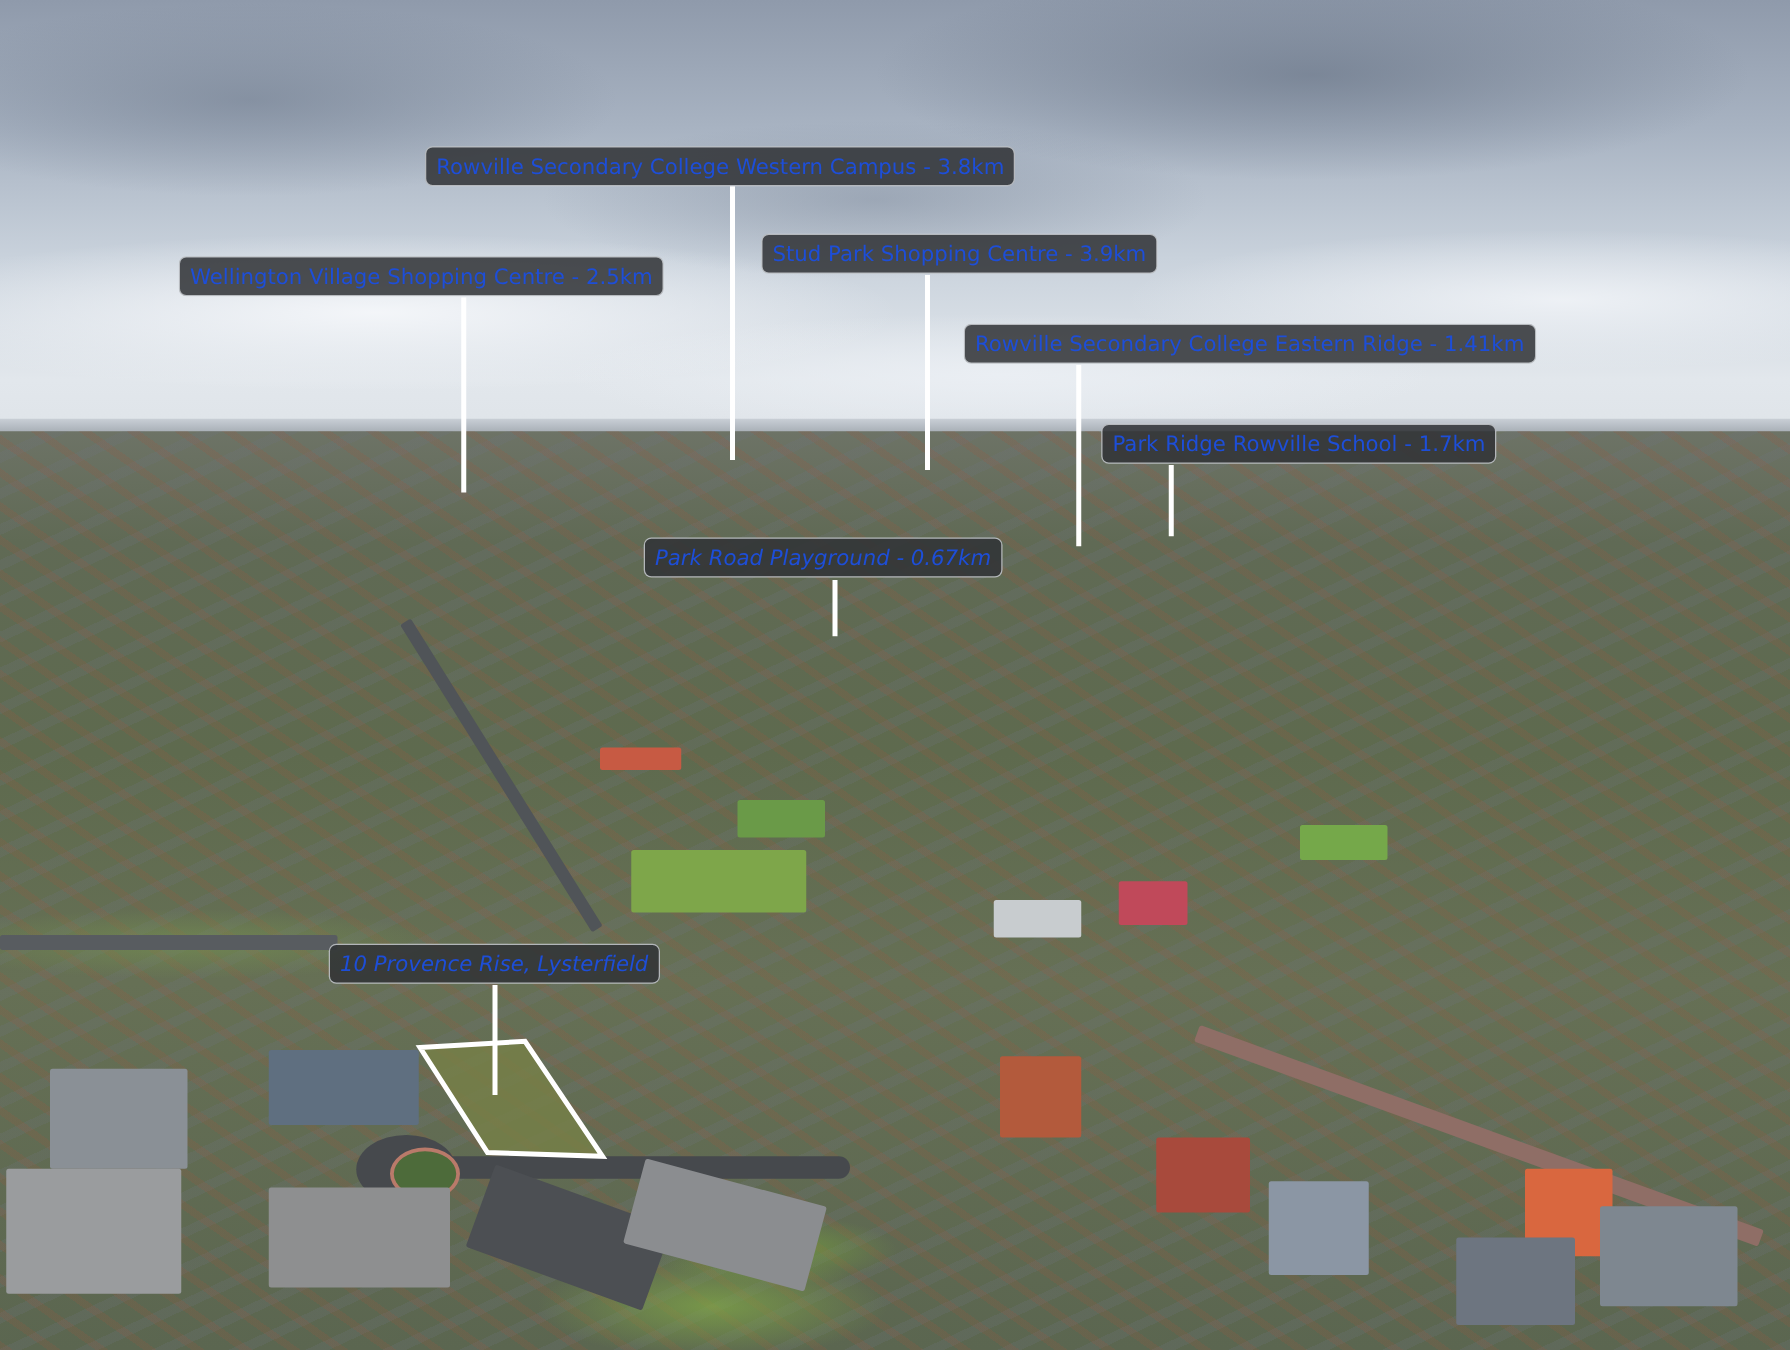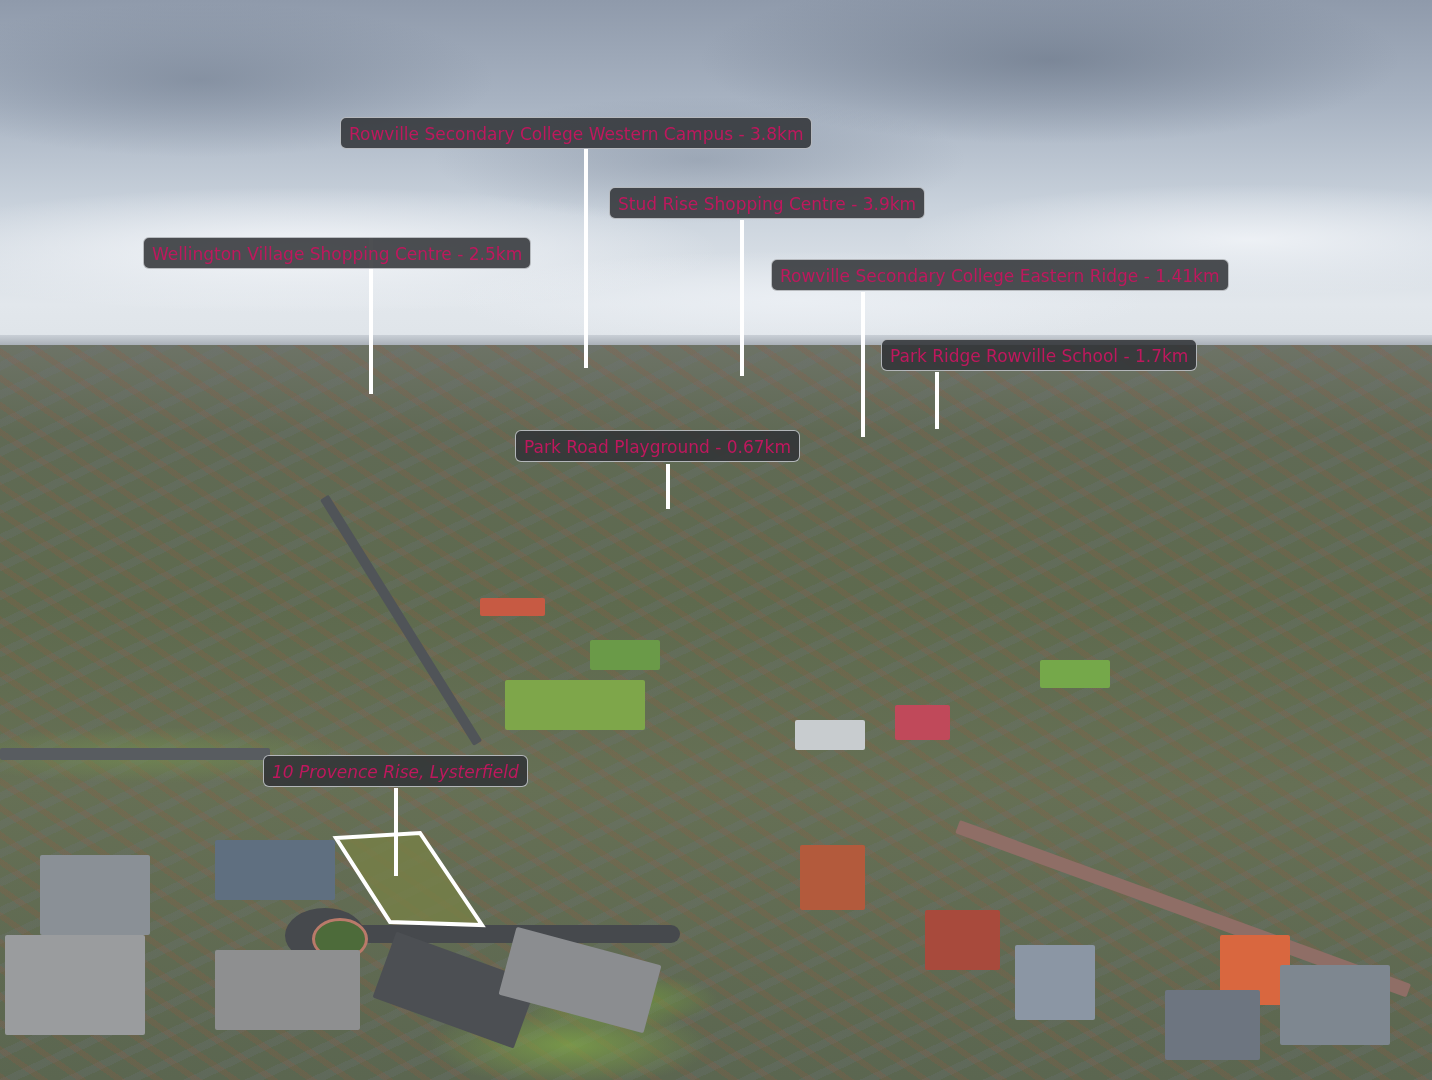--- a/index.html
+++ b/index.html
@@ -23,21 +23,21 @@
       radial-gradient(ellipse 140px 40px at 620px 655px, rgba(120,165,60,.7), transparent 70%),
       radial-gradient(ellipse 100px 60px at 400px 870px, rgba(140,160,70,.8), transparent 70%),
       radial-gradient(ellipse 220px 140px at 120px 950px, rgba(70,90,60,.7), transparent 70%),
       radial-gradient(ellipse 260px 160px at 850px 1000px, rgba(60,85,50,.75), transparent 70%),
       repeating-linear-gradient(35deg, rgba(160,85,60,.18) 0 6px, transparent 6px 22px),
       repeating-linear-gradient(-25deg, rgba(110,115,125,.22) 0 8px, transparent 8px 26px),
       linear-gradient(180deg,#6d7366 0%,#606a55 12%,#5e6a4e 35%,#667055 60%,#5b6650 100%);}
   .road{position:absolute;background:#3f4347;border-radius:2px;}
   .house{position:absolute;border-radius:2px;}
   .plot{position:absolute;left:0;top:0;}
-  .label{position:absolute;background:rgba(48,50,54,.86);color:#be185d;
+  .label{position:absolute;background:rgba(48,50,54,.86);color:#1d4ed8;
     border:1px solid rgba(220,224,228,.75);border-radius:6px;
     font-family:"DejaVu Sans","Liberation Sans",sans-serif;font-size:17px;
     line-height:32px;height:32px;padding:0 8px;white-space:nowrap;box-sizing:border-box;}
   .pin{position:absolute;width:4px;background:#ffffff;}
 </style>
 </head>
 <body>
 
 <div class="scene">
   <div class="sky"></div>
@@ -76,19 +76,19 @@
 
   <div class="pin" style="left:584px;top:149px;height:219px;"></div>
   <div class="pin" style="left:369px;top:238px;height:156px;"></div>
   <div class="pin" style="left:740px;top:220px;height:156px;"></div>
   <div class="pin" style="left:861px;top:292px;height:145px;"></div>
   <div class="pin" style="left:935px;top:372px;height:57px;"></div>
   <div class="pin" style="left:666px;top:464px;height:45px;"></div>
   <div class="pin" style="left:394px;top:788px;height:88px;"></div>
 
   <div class="label" style="left:340px;top:117px;">Rowville Secondary College Western Campus - 3.8km</div>
-  <div class="label" style="left:143px;top:205px;margin-top:32px;">Wellington Village Shopping Centre - 2.5km</div>
-  <div class="label" style="left:609px;top:187px;">Stud Rise Shopping Centre  - 3.9km</div>
+  <div class="label" style="left:143px;top:205px;">Wellington Village Shopping Centre - 2.5km</div>
+  <div class="label" style="left:609px;top:187px;">Stud Park Shopping Centre  - 3.9km</div>
   <div class="label" style="left:771px;top:259px;">Rowville Secondary College Eastern Ridge - 1.41km</div>
   <div class="label" style="left:881px;top:339px;">Park Ridge Rowville School - 1.7km</div>
-  <div class="label" style="left:515px;top:430px;">Park Road Playground - 0.67km</div>
+  <div class="label" style="left:515px;top:430px;font-style:italic;">Park Road Playground - 0.67km</div>
   <div class="label" style="left:263px;top:755px;font-style:italic;">10 Provence Rise, Lysterfield</div>
 </div>
 
 </body></html>

